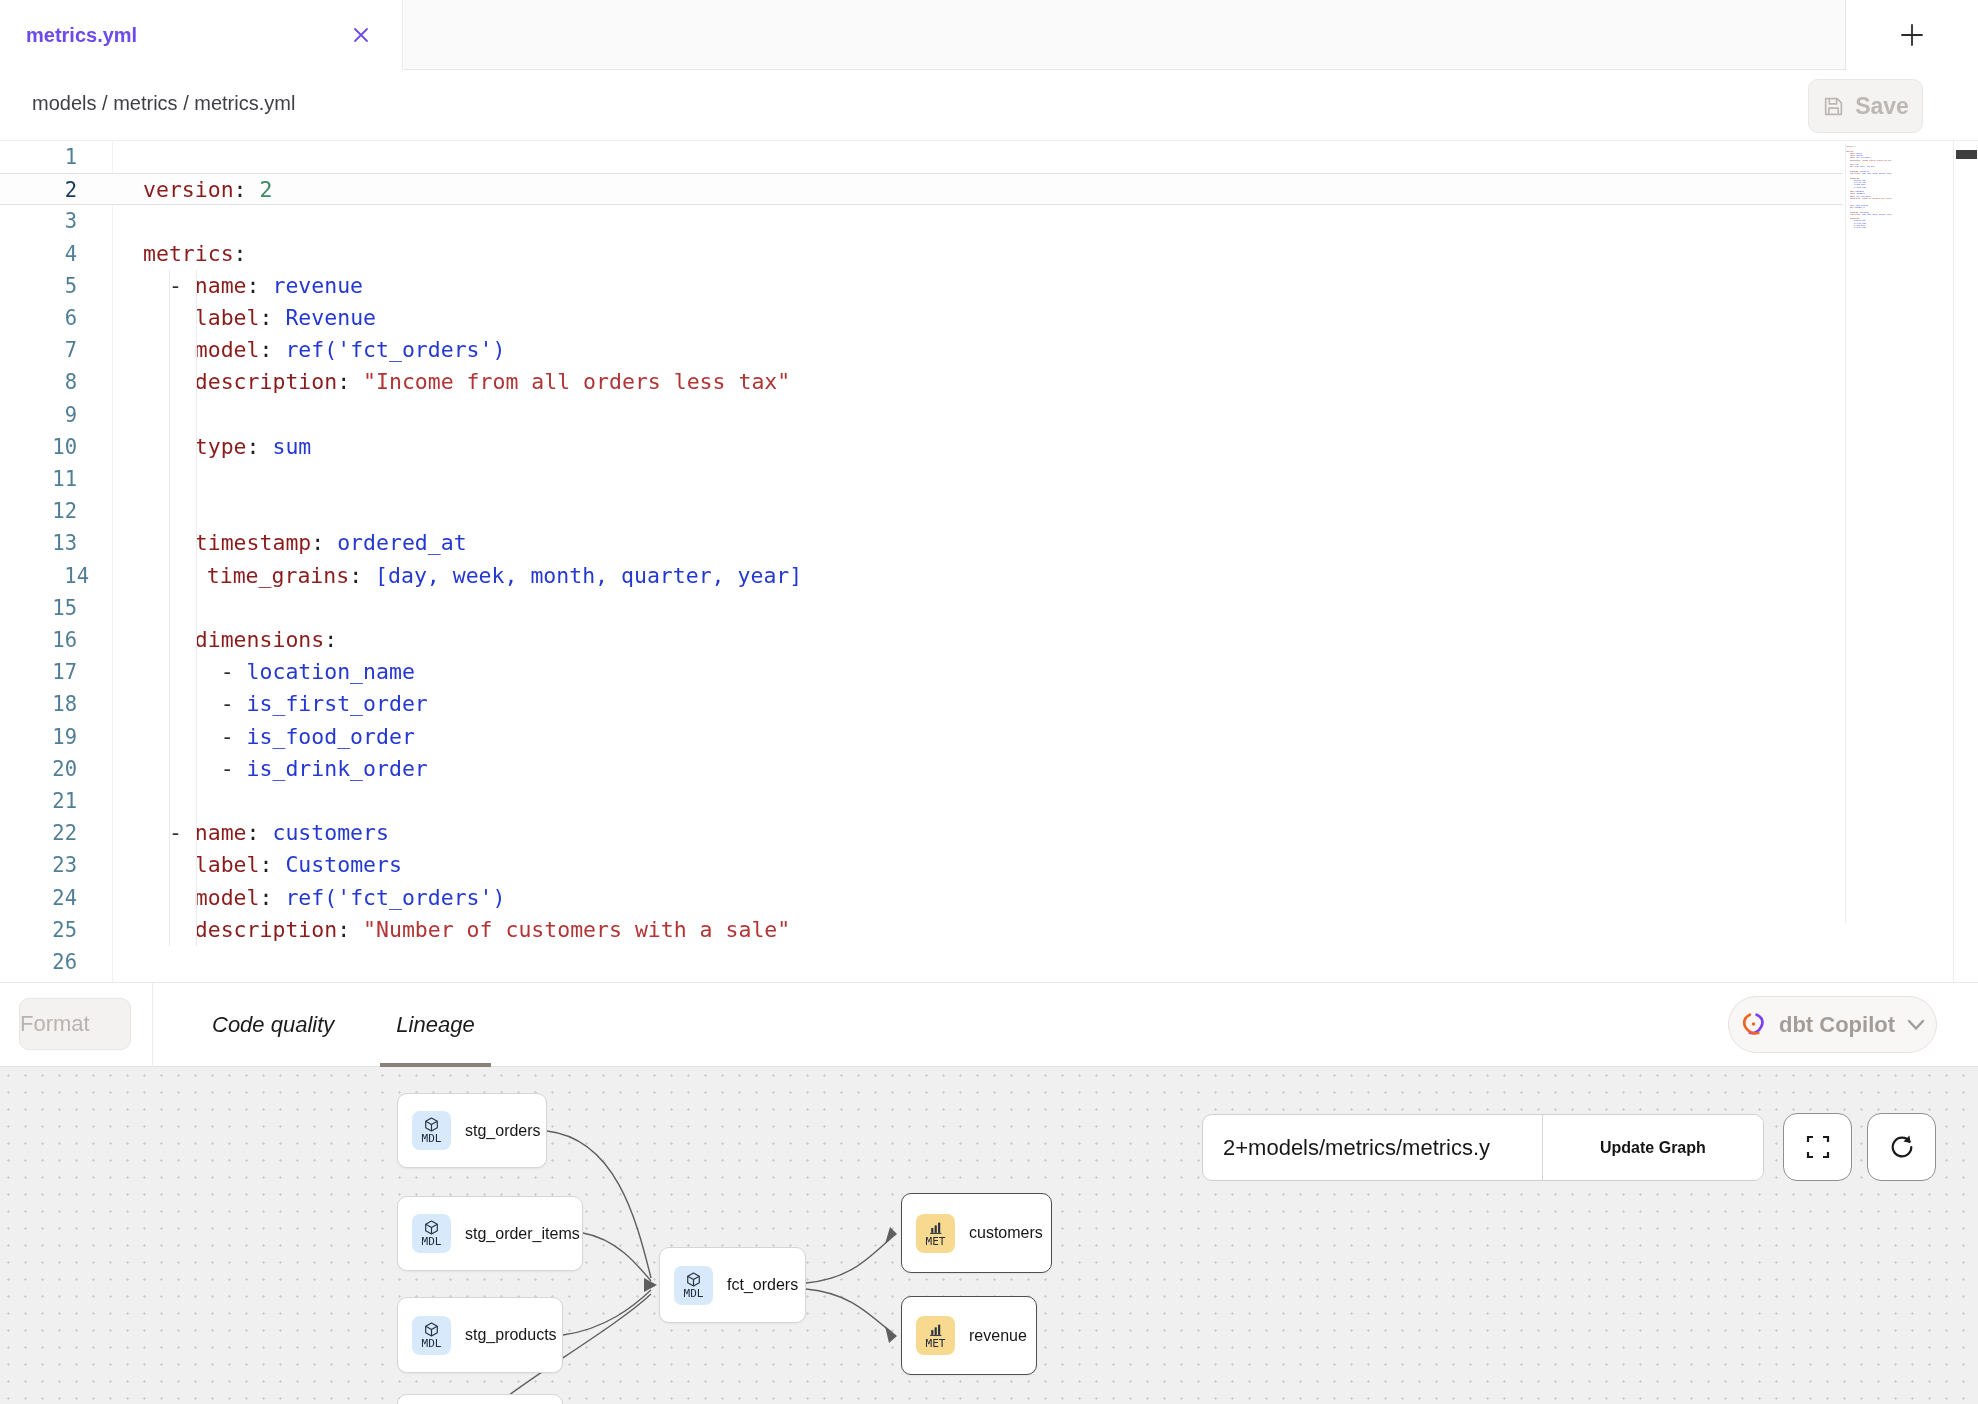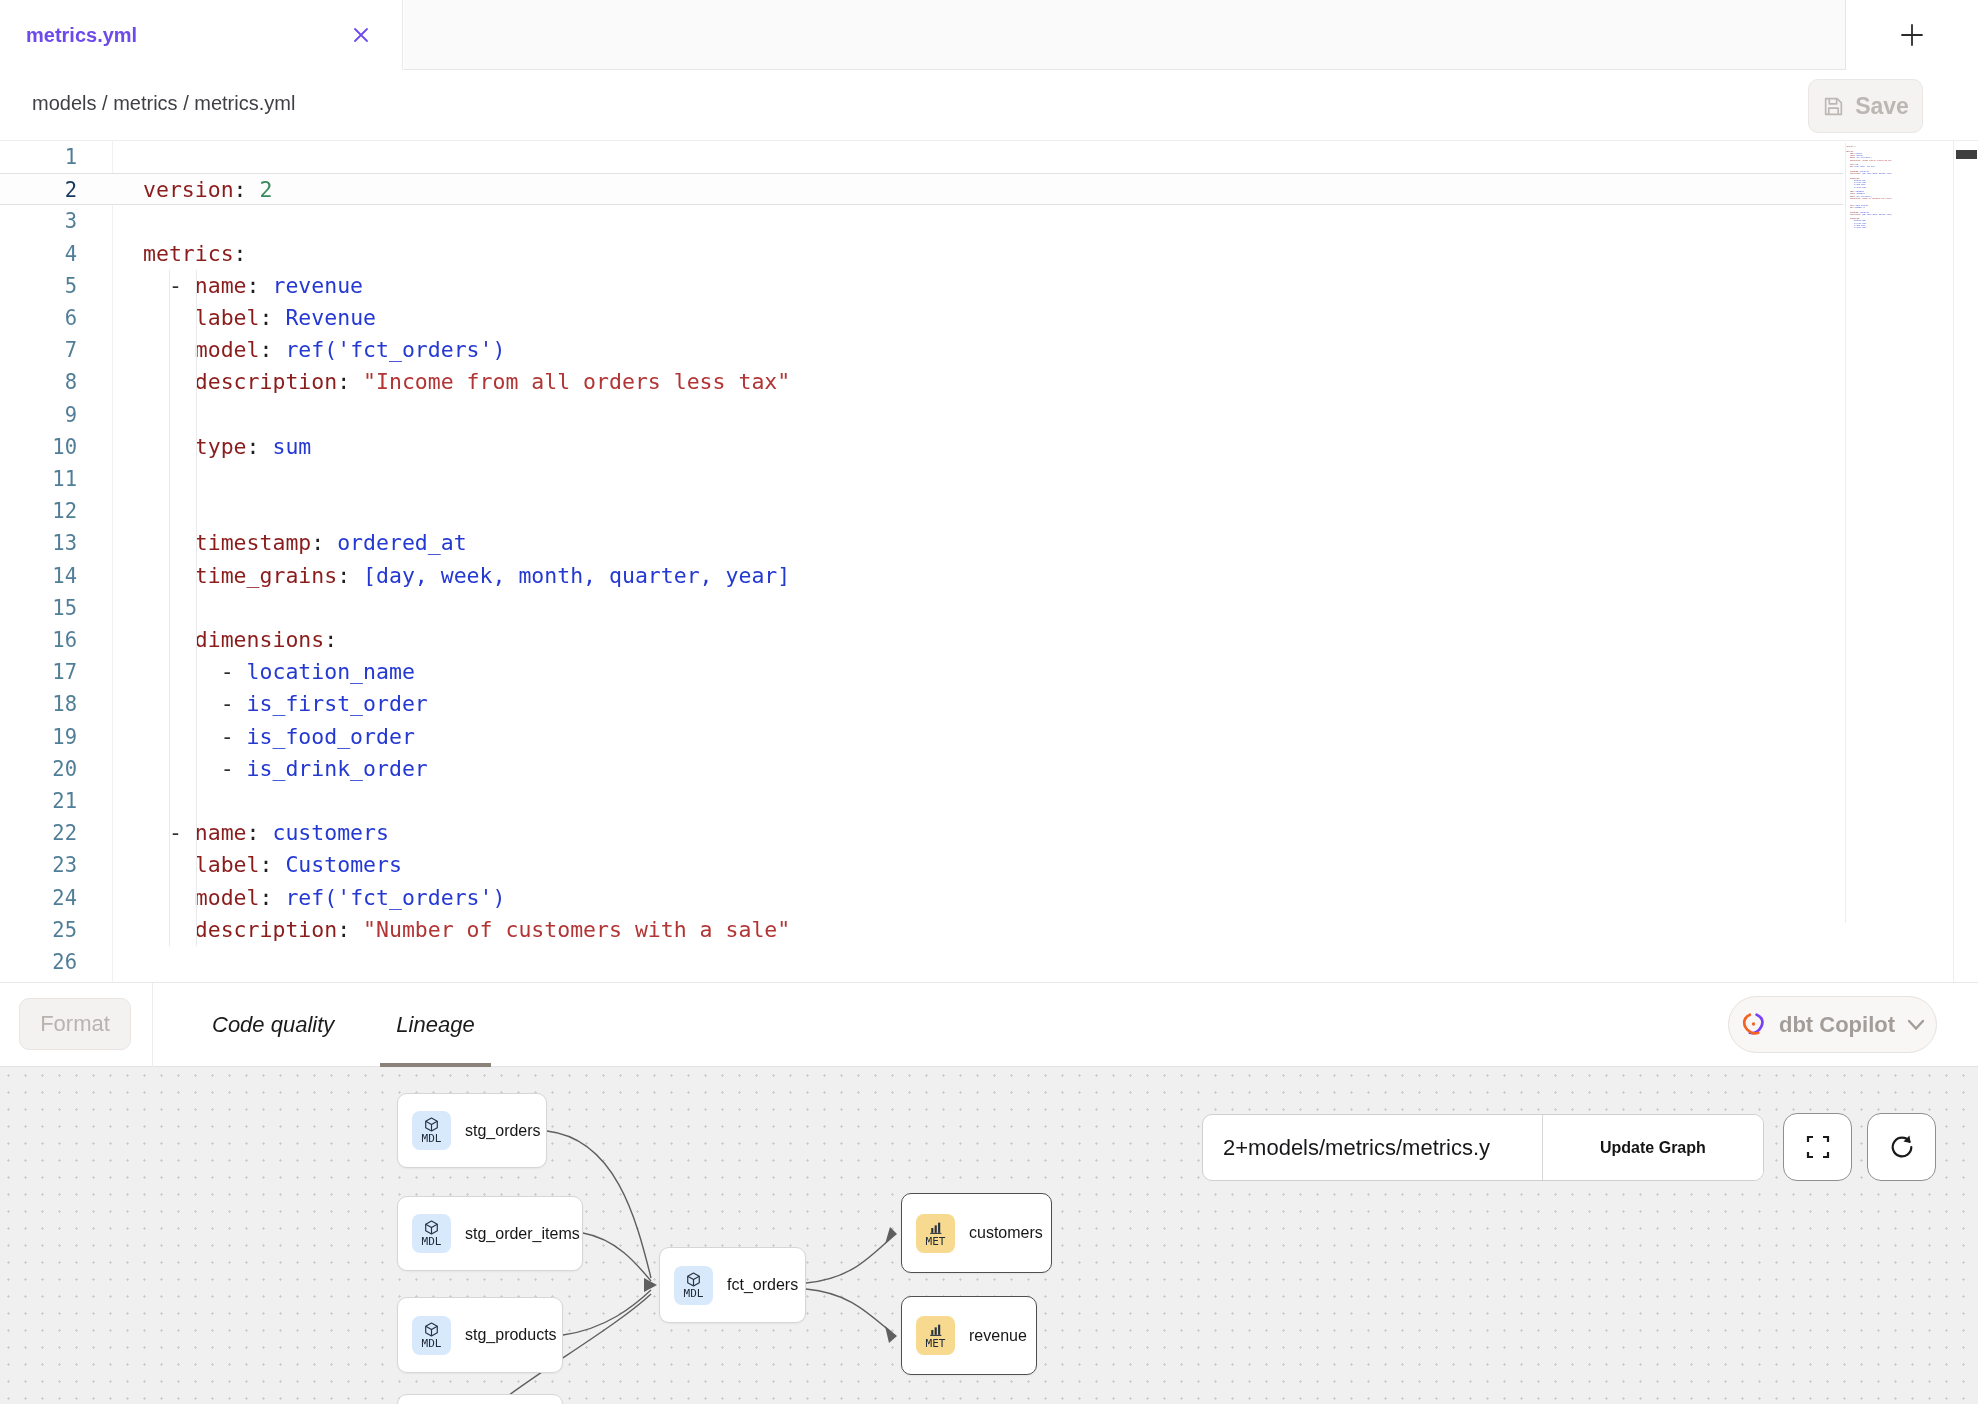--- a/index.html
+++ b/index.html
@@ -36,21 +36,21 @@
 
   
   .minimap { position:absolute; left:1845px; top:2px; width:108px; height:780px; border-left:1px solid #ededed; overflow:hidden; background:#ffffff; }
   .mini-scale { transform:scale(0.07); transform-origin:0 0; width:1500px; padding:4px 0 0 6px; }
   .mini-row { height:32.2px; line-height:32.2px; white-space:pre; font-size:21.5px; font-family:"DejaVu Sans Mono","Liberation Mono",monospace; }
   .scrollstrip { position:absolute; left:1953px; top:0; width:25px; height:100%; background:#ffffff; border-left:1px solid #ededed; }
   .scrollthumb { position:absolute; left:2px; top:9px; width:21px; height:9px; background:#3f3f3f; }
 
   
   .toolbar { position:absolute; left:0; top:982px; width:1978px; height:85px; background:#ffffff; border-top:1px solid #e9e9e9; border-bottom:1px solid #e3e3e3; }
-  .format-btn { position:absolute; left:19px; top:15px; width:112px; height:52px; background:#f4f2f1; border:1px solid #e8e5e3; border-radius:10px; color:#b9b3af; font-size:22px; display:flex; align-items:center; justify-content:center; }
+  .format-btn { position:absolute; left:19px; top:15px; width:112px; height:52px; background:#f4f2f1; border:1px solid #e8e5e3; border-radius:10px; color:#b9b3af; font-size:22px; display:flex; align-items:center; justify-content:flex-start; }
   .tb-divider { position:absolute; left:152px; top:0; width:1px; height:84px; background:#ececec; }
   .tb-tabs { position:absolute; left:212px; top:0; height:84px; display:flex; gap:62px; align-items:center; }
   .tb-tab { position:relative; height:84px; display:flex; align-items:center; font-size:22px; color:#1b1b1b; cursor:pointer;font-style:italic; }
   .tb-tab.active::after { content:""; position:absolute; left:-16px; right:-16px; bottom:0; height:4px; background:#8a8179; }
   .copilot-btn { position:absolute; left:1728px; top:13px; width:209px; height:57px; border:1px solid #e5e2e0; background:#f8f7f6; border-radius:29px; display:flex; align-items:center; justify-content:center; gap:12px; color:#a39d99; font-size:22px; font-weight:700; }
 
   
   .graph { position:absolute; left:0; top:1067px; width:1978px; height:337px; background:#f0f0f0; background-image:radial-gradient(#cfcfcf 1.1px, transparent 1.2px); background-size:17px 17px; overflow:hidden; }
   .edges { position:absolute; left:0; top:0; width:1978px; height:337px; }
   .gnode { position:absolute; background:#ffffff; border:1px solid #d6d6d6; border-radius:10px; box-shadow:0 1px 2px rgba(0,0,0,.05); display:flex; align-items:center; padding-left:14px; gap:14px; }
@@ -109,21 +109,21 @@
       <div class="code-row" style="top: 96.6px;"><span class="ln">4</span><span class="ct"><span class="tk-key">metrics</span><span class="tk-punc">:</span></span></div>
       <div class="code-row" style="top: 128.8px;"><span class="ln">5</span><span class="ct"><span class="tk-punc">  </span><span class="tk-dash">- </span><span class="tk-key">name</span><span class="tk-punc">: </span><span class="tk-val">revenue</span></span></div>
       <div class="code-row" style="top: 161px;"><span class="ln">6</span><span class="ct"><span class="tk-punc">    </span><span class="tk-key">label</span><span class="tk-punc">: </span><span class="tk-val">Revenue</span></span></div>
       <div class="code-row" style="top: 193.2px;"><span class="ln">7</span><span class="ct"><span class="tk-punc">    </span><span class="tk-key">model</span><span class="tk-punc">: </span><span class="tk-val">ref('fct_orders')</span></span></div>
       <div class="code-row" style="top: 225.4px;"><span class="ln">8</span><span class="ct"><span class="tk-punc">    </span><span class="tk-key">description</span><span class="tk-punc">: </span><span class="tk-str">"Income from all orders less tax"</span></span></div>
       <div class="code-row" style="top: 257.6px;"><span class="ln">9</span><span class="ct"></span></div>
       <div class="code-row" style="top: 289.8px;"><span class="ln">10</span><span class="ct"><span class="tk-punc">    </span><span class="tk-key">type</span><span class="tk-punc">: </span><span class="tk-val">sum</span></span></div>
       <div class="code-row" style="top: 322px;"><span class="ln">11</span></div>
       <div class="code-row" style="top: 354.2px; text-decoration: underline;"><span class="ln">12</span><span class="ct"></span></div>
       <div class="code-row" style="top: 386.4px;"><span class="ln">13</span><span class="ct"><span class="tk-punc">    </span><span class="tk-key">timestamp</span><span class="tk-punc">: </span><span class="tk-val">ordered_at</span></span></div>
-      <div class="code-row" style="top: 418.6px;"><span class="ln">14</span><span class="ct"><span class="tk-punc">    </span><span class="tk-key">time_grains</span><span class="tk-punc">: </span><span class="tk-val">[day, week, month, quarter, year]</span></span></div>
+      <div class="code-row" style="top: 418.6px; margin-left: 12px;"><span class="ln">14</span><span class="ct"><span class="tk-punc">    </span><span class="tk-key">time_grains</span><span class="tk-punc">: </span><span class="tk-val">[day, week, month, quarter, year]</span></span></div>
       <div class="code-row" style="top: 450.8px;"><span class="ln">15</span><span class="ct"></span></div>
       <div class="code-row" style="top: 483px;"><span class="ln">16</span><span class="ct"><span class="tk-punc">    </span><span class="tk-key">dimensions</span><span class="tk-punc">:</span></span></div>
       <div class="code-row" style="top: 515.2px;"><span class="ln">17</span><span class="ct"><span class="tk-punc">      </span><span class="tk-dash">- </span><span class="tk-val">location_name</span></span></div>
       <div class="code-row" style="top: 547.4px;"><span class="ln">18</span><span class="ct"><span class="tk-punc">      </span><span class="tk-dash">- </span><span class="tk-val">is_first_order</span></span></div>
       <div class="code-row" style="top: 579.6px;"><span class="ln">19</span><span class="ct"><span class="tk-punc">      </span><span class="tk-dash">- </span><span class="tk-val">is_food_order</span></span></div>
       <div class="code-row" style="top: 611.8px;"><span class="ln">20</span><span class="ct"><span class="tk-punc">      </span><span class="tk-dash">- </span><span class="tk-val">is_drink_order</span></span></div>
       <div class="code-row" style="top: 644px;"><span class="ln">21</span><span class="ct"></span></div>
       <div class="code-row" style="top: 676.2px;"><span class="ln">22</span><span class="ct"><span class="tk-punc">  </span><span class="tk-dash">- </span><span class="tk-key">name</span><span class="tk-punc">: </span><span class="tk-val">customers</span></span></div>
       <div class="code-row" style="top: 708.4px;"><span class="ln">23</span><span class="ct"><span class="tk-punc">    </span><span class="tk-key">label</span><span class="tk-punc">: </span><span class="tk-val">Customers</span></span></div>
       <div class="code-row" style="top: 740.6px;"><span class="ln">24</span><span class="ct"><span class="tk-punc">    </span><span class="tk-key">model</span><span class="tk-punc">: </span><span class="tk-val">ref('fct_orders')</span></span></div>

